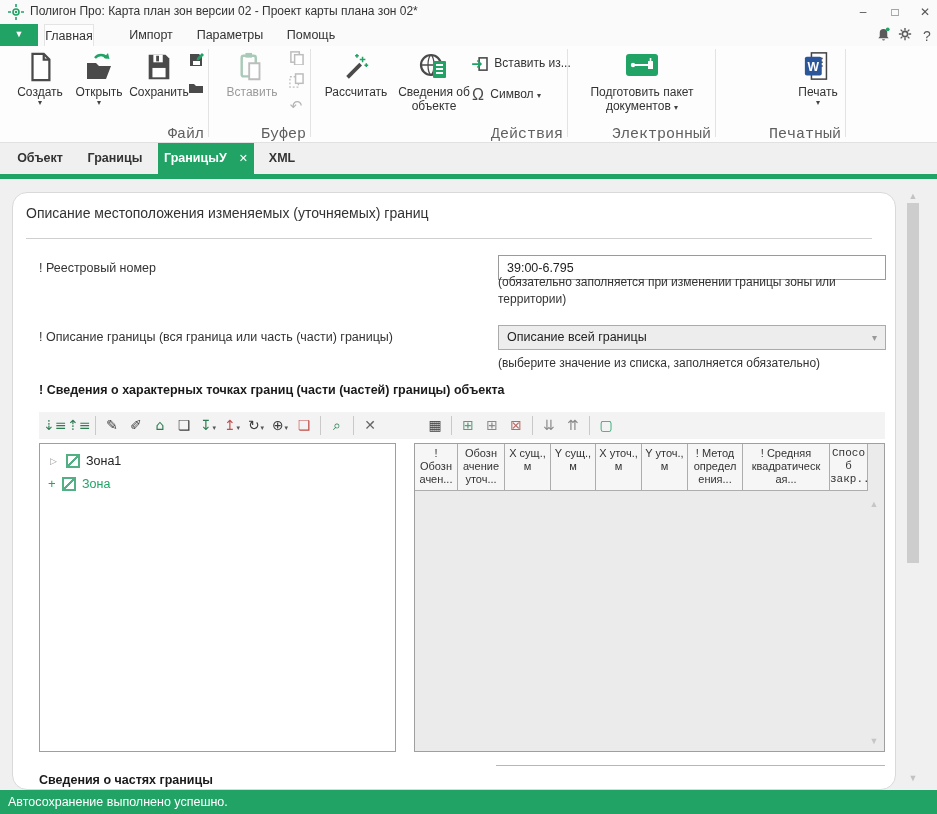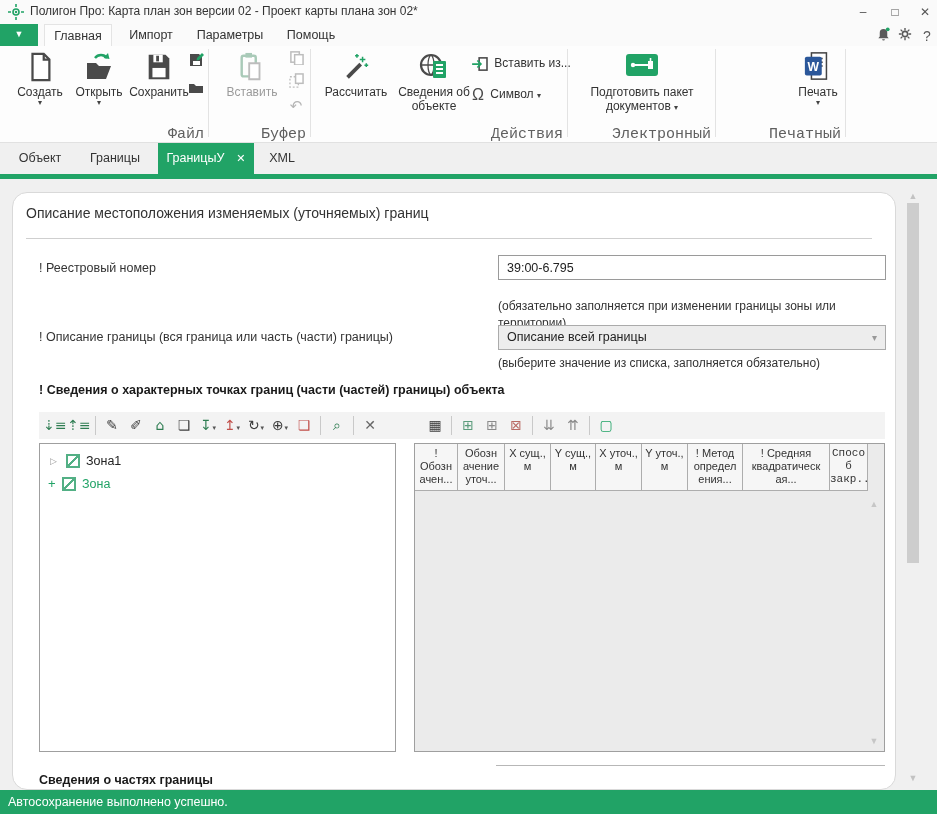--- a/index.html
+++ b/index.html
@@ -26,21 +26,21 @@
   .gsep { position:absolute; top:3px; width:1px; height:88px; background:#e3e3e3; }
   .glabel { position:absolute; top:80px; font-size:15px; color:#5f5f5f; text-align:right;font-family:Liberation Mono, monospace; }
   .bigbtn { position:absolute; top:2px; text-align:center; font-size:12px; color:#333; }
   .bigbtn .bicon { display:block; margin:2px auto 1px auto; height:34px; }
   .bigbtn .caret { font-size:8px; color:#444; line-height:8px; }
   .bigbtn.disabled { color:#9b9b9b; }
   .smallbtn { position:absolute; width:20px; height:20px; text-align:center; line-height:20px; }
   .rowbtn { position:absolute; font-size:12px; color:#333; white-space:nowrap; }
   .rowbtn svg, .rowbtn .om { vertical-align:middle; margin-right:3px; }
   
-  #docbar { position:absolute; left:0; top:143px; width:937px; height:31px; background:#f0f0f0; }
+  #docbar { position:absolute; left:0; top:143px; width:937px; height:31px; background:#f0f0f0;font-weight:bold; }
   .dtab { position:absolute; top:0; height:31px; line-height:31px; font-size:12.5px; color:#333;
     text-align:center; }
   .dtab.active { background:#21a366; color:#fff; }
   .dtab .closex { font-size:11px; margin-left:12px; }
   #greenstrip { position:absolute; left:0; top:174px; width:937px; height:5px; background:#21a366; }
   
   #card { position:absolute; left:12px; top:192px; width:884px; height:598px; background:#fff;
     border:1px solid #d9d9d9; border-radius:15px; }
   #form-title { position:absolute; left:13px; top:12px; font-size:14px; color:#333; }
   .hr { position:absolute; height:1px; background:#cfcfcf; }
@@ -93,21 +93,21 @@
     <path d="M8 0v3M8 13v3M0 8h3M13 8h3" stroke="#21a366" stroke-width="1.6"></path>
   </svg>
   <span id="win-title">Полигон Про: Карта план зон версии 02 - Проект карты плана зон 02*</span>
   <span class="winbtn" style="left:848px">–</span>
   <span class="winbtn" style="left:880px">□</span>
   <span class="winbtn" style="left:910px">✕</span>
 </div>
 
 <div id="tabstrip">
   <div id="menu-btn">▼</div>
-  <div class="rtab active" style="left:44px;width:68px">Главная</div>
+  <div class="rtab active" style="left:44px;width:50px">Главная</div>
   <div class="rtab" style="left:118px;width:66px">Импорт</div>
   <div class="rtab" style="left:188px;width:84px">Параметры</div>
   <div class="rtab" style="left:276px;width:70px">Помощь</div>
   <span class="qicon" style="left:874px">
     <svg width="15" height="15" viewBox="0 0 16 16">
         <path d="M8 2a4 4 0 0 1 4 4v4l1.5 2h-11L4 10V6a4 4 0 0 1 4-4z" fill="#5a5a5a"></path>
         <path d="M6.5 13a1.5 1.5 0 0 0 3 0z" fill="#5a5a5a"></path>
         <circle cx="12.5" cy="2.5" r="2" fill="#21a366"></circle>
       </svg>
   </span>
@@ -273,21 +273,21 @@
   <div class="dtab" style="left:258px;width:48px">XML</div>
 </div>
 <div id="greenstrip"></div>
 
 <div id="card">
   <div id="form-title">Описание местоположения изменяемых (уточняемых) границ</div>
   <div class="hr" style="left:13px;top:45px;width:846px"></div>
 
   <div class="flabel" style="top:68px">! Реестровый номер</div>
   <input id="reg-input" value="39:00-6.795" style="">
-  <div class="hint" style="top:105px">(обязательно заполняется при изменении границы зоны или территории)</div>
+  <div class="hint" style="top:81px">(обязательно заполняется при изменении границы зоны или территории)</div>
 
   <div class="flabel" style="top:137px">! Описание границы (вся граница или часть (части) границы)</div>
   <div id="desc-select">
     <span>Описание всей границы</span>
     <span class="chev">▾</span>
   </div>
   <div class="hint" style="top:162px">(выберите значение из списка, заполняется обязательно)</div>
 
   <div class="fbold" style="top:190px">! Сведения о характерных точках границ (части (частей) границы) объекта</div>
 

